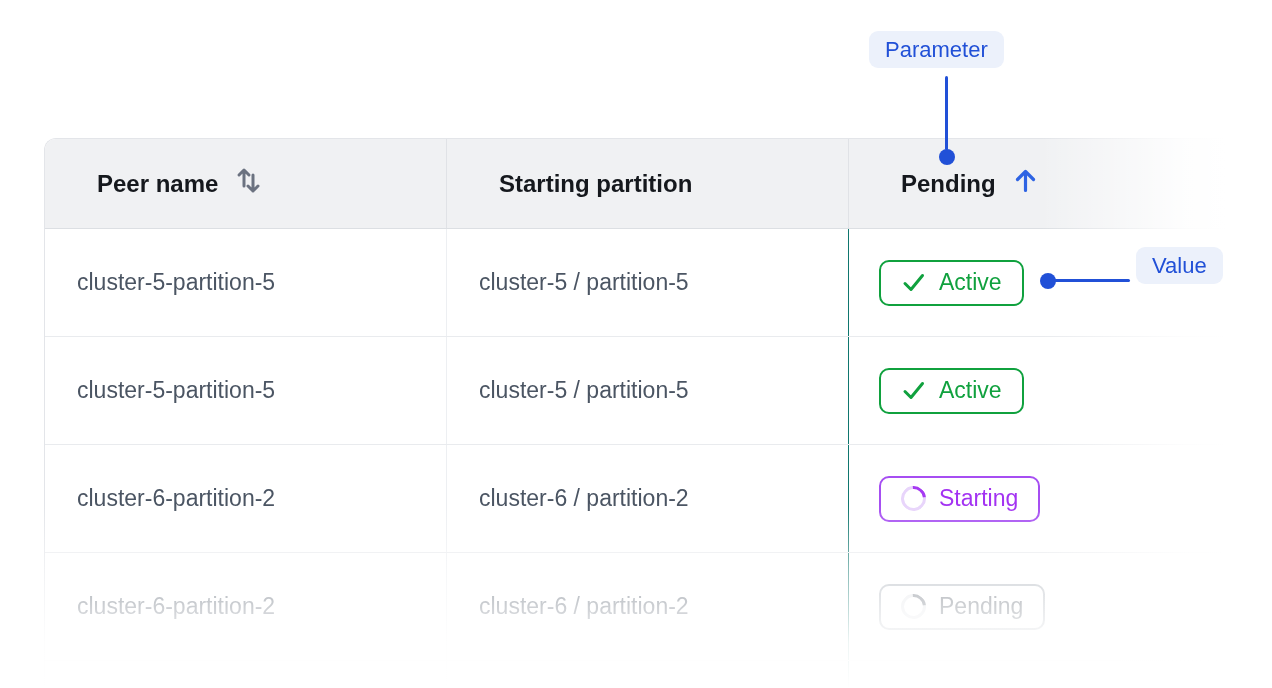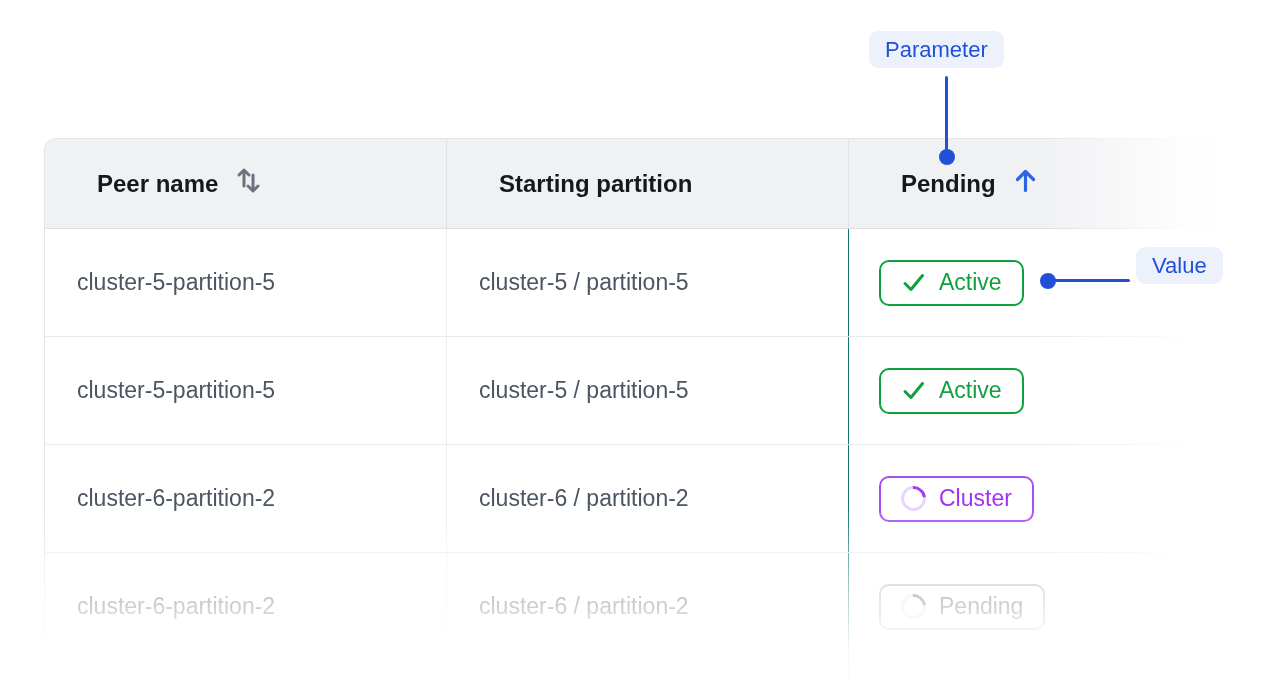--- a/index.html
+++ b/index.html
@@ -122,21 +122,21 @@
         </span>
       </div>
     </div>
 
     <div class="row">
       <div class="td c1">cluster-6-partition-2</div>
       <div class="td c2">cluster-6 / partition-2</div>
       <div class="td c3">
         <span class="badge starting">
           <span class="spinner"></span>
-          <span>Cluster</span>
+          <span>Starting</span>
         </span>
       </div>
     </div>
 
     <div class="row">
       <div class="td c1">cluster-6-partition-2</div>
       <div class="td c2">cluster-6 / partition-2</div>
       <div class="td c3">
         <span class="badge pending">
           <span class="spinner"></span>

